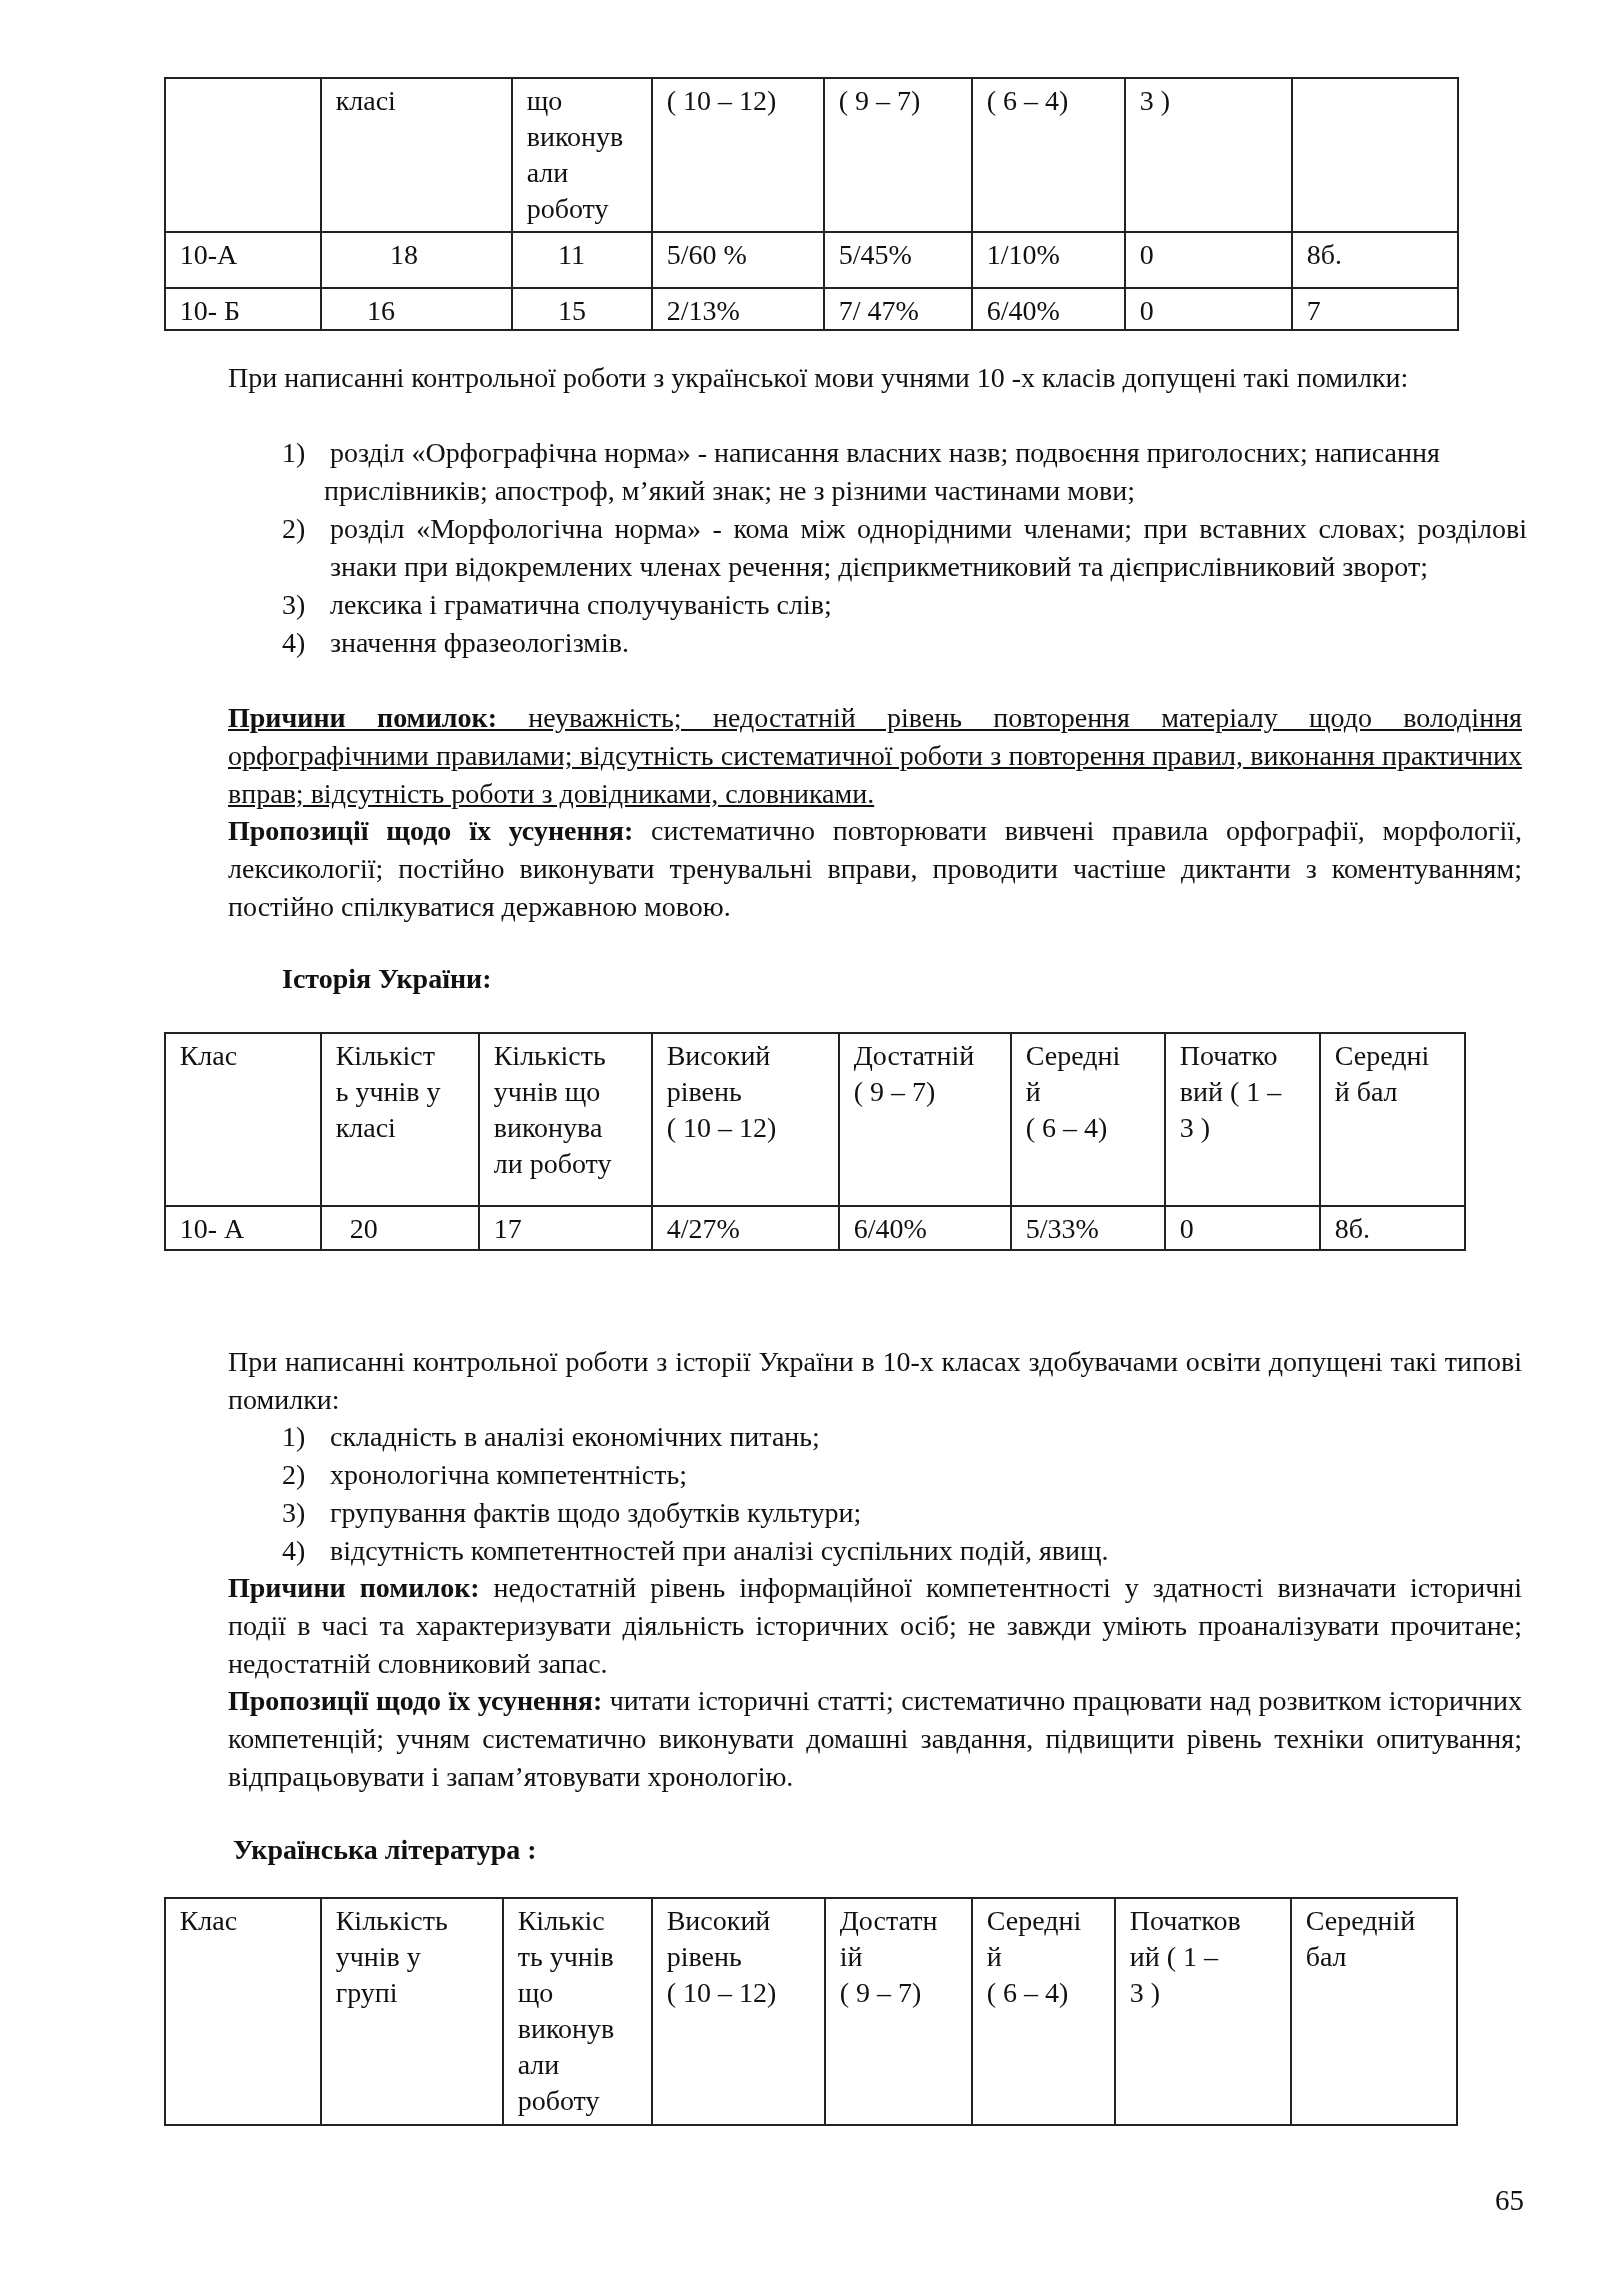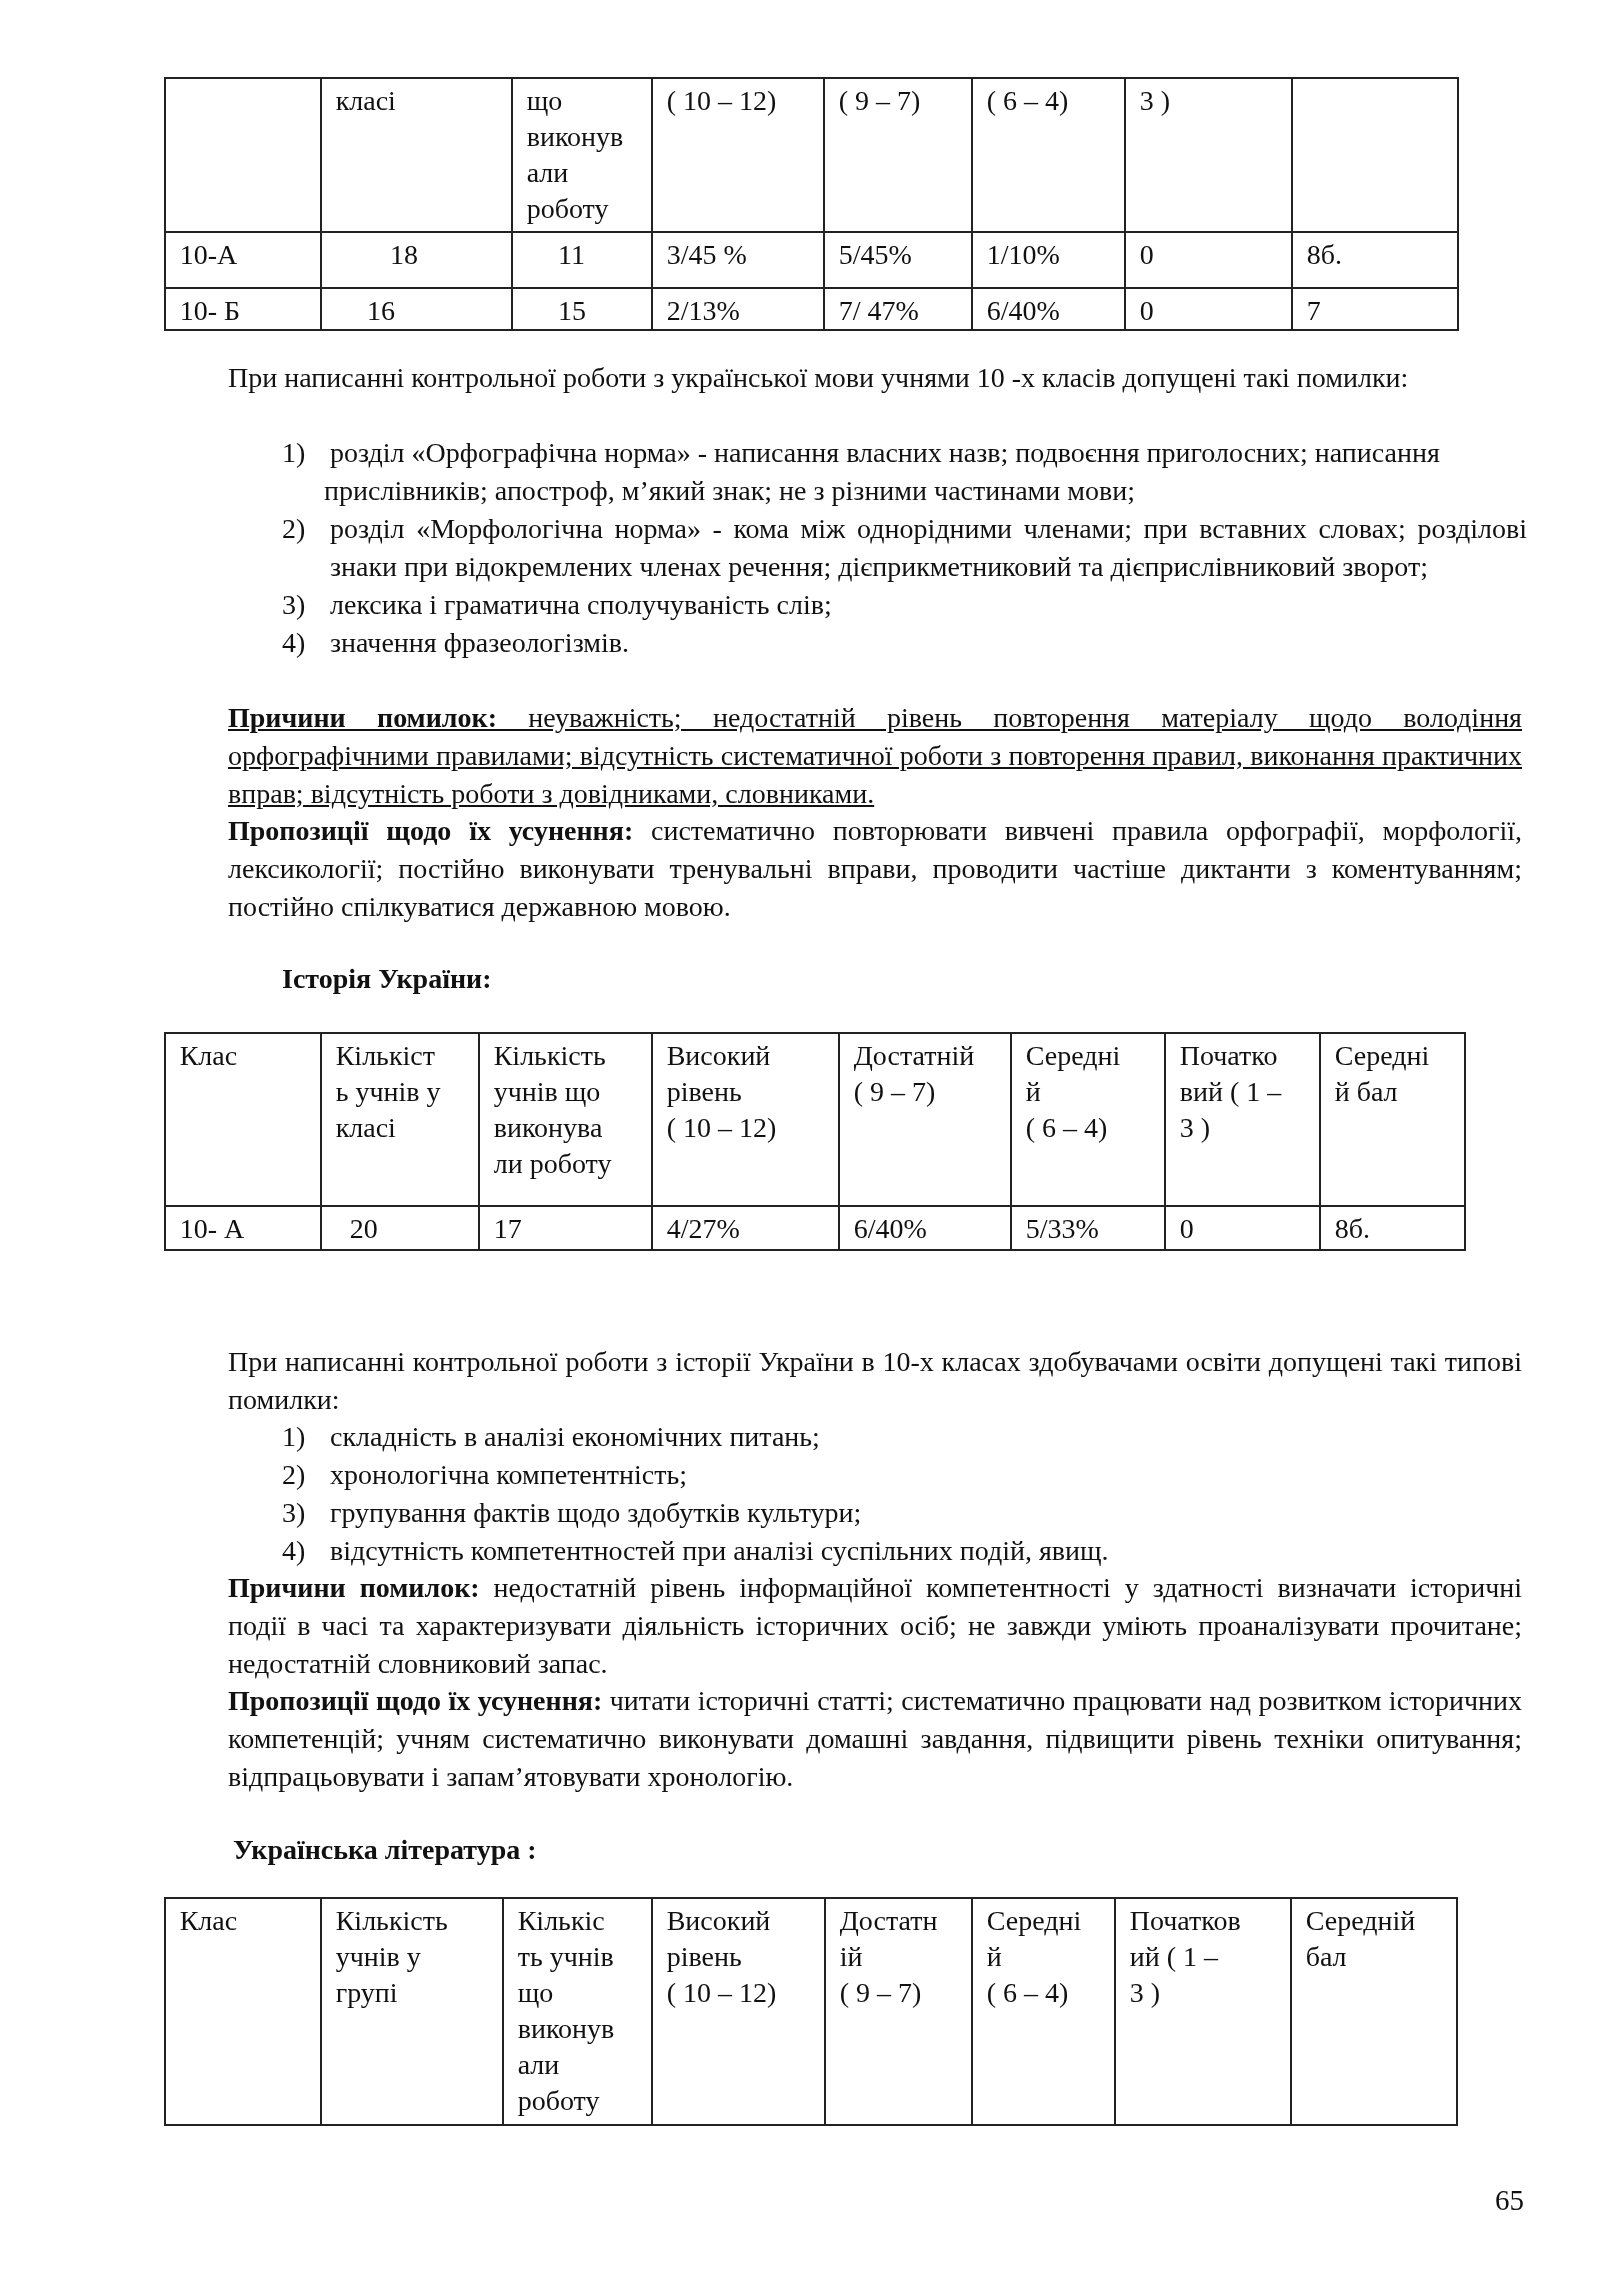--- a/index.html
+++ b/index.html
@@ -44,21 +44,21 @@
     <td>( 10 – 12)</td>
     <td>( 9 – 7)</td>
     <td>( 6 – 4)</td>
     <td>3 )</td>
     <td></td>
   </tr>
   <tr style="height:56px">
     <td>10-А</td>
     <td style="padding-left:68px">18</td>
     <td style="padding-left:45px">11</td>
-    <td>3/45 %</td>
+    <td>5/60 %</td>
     <td>5/45%</td>
     <td>1/10%</td>
     <td>0</td>
     <td>8б.</td>
   </tr>
   <tr style="height:42px">
     <td>10- Б</td>
     <td style="padding-left:45px">16</td>
     <td style="padding-left:45px">15</td>
     <td>2/13%</td>

